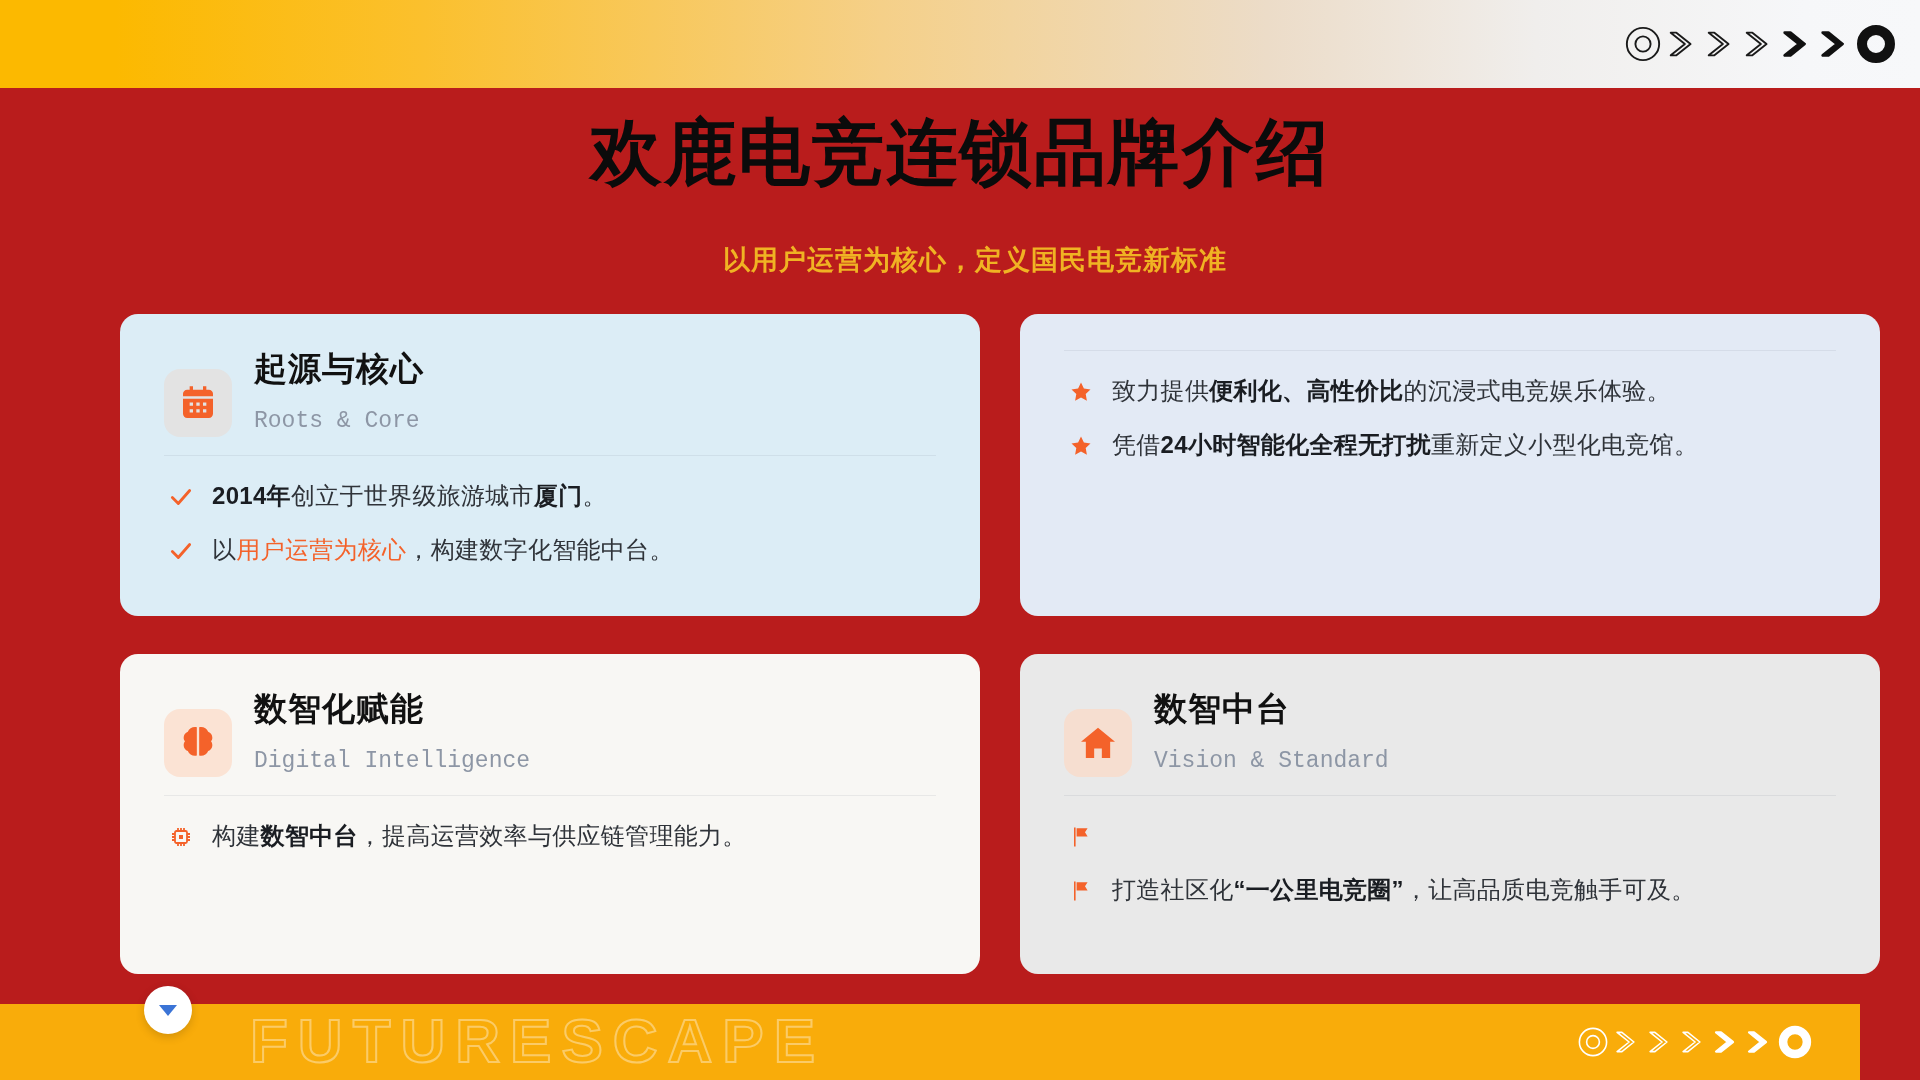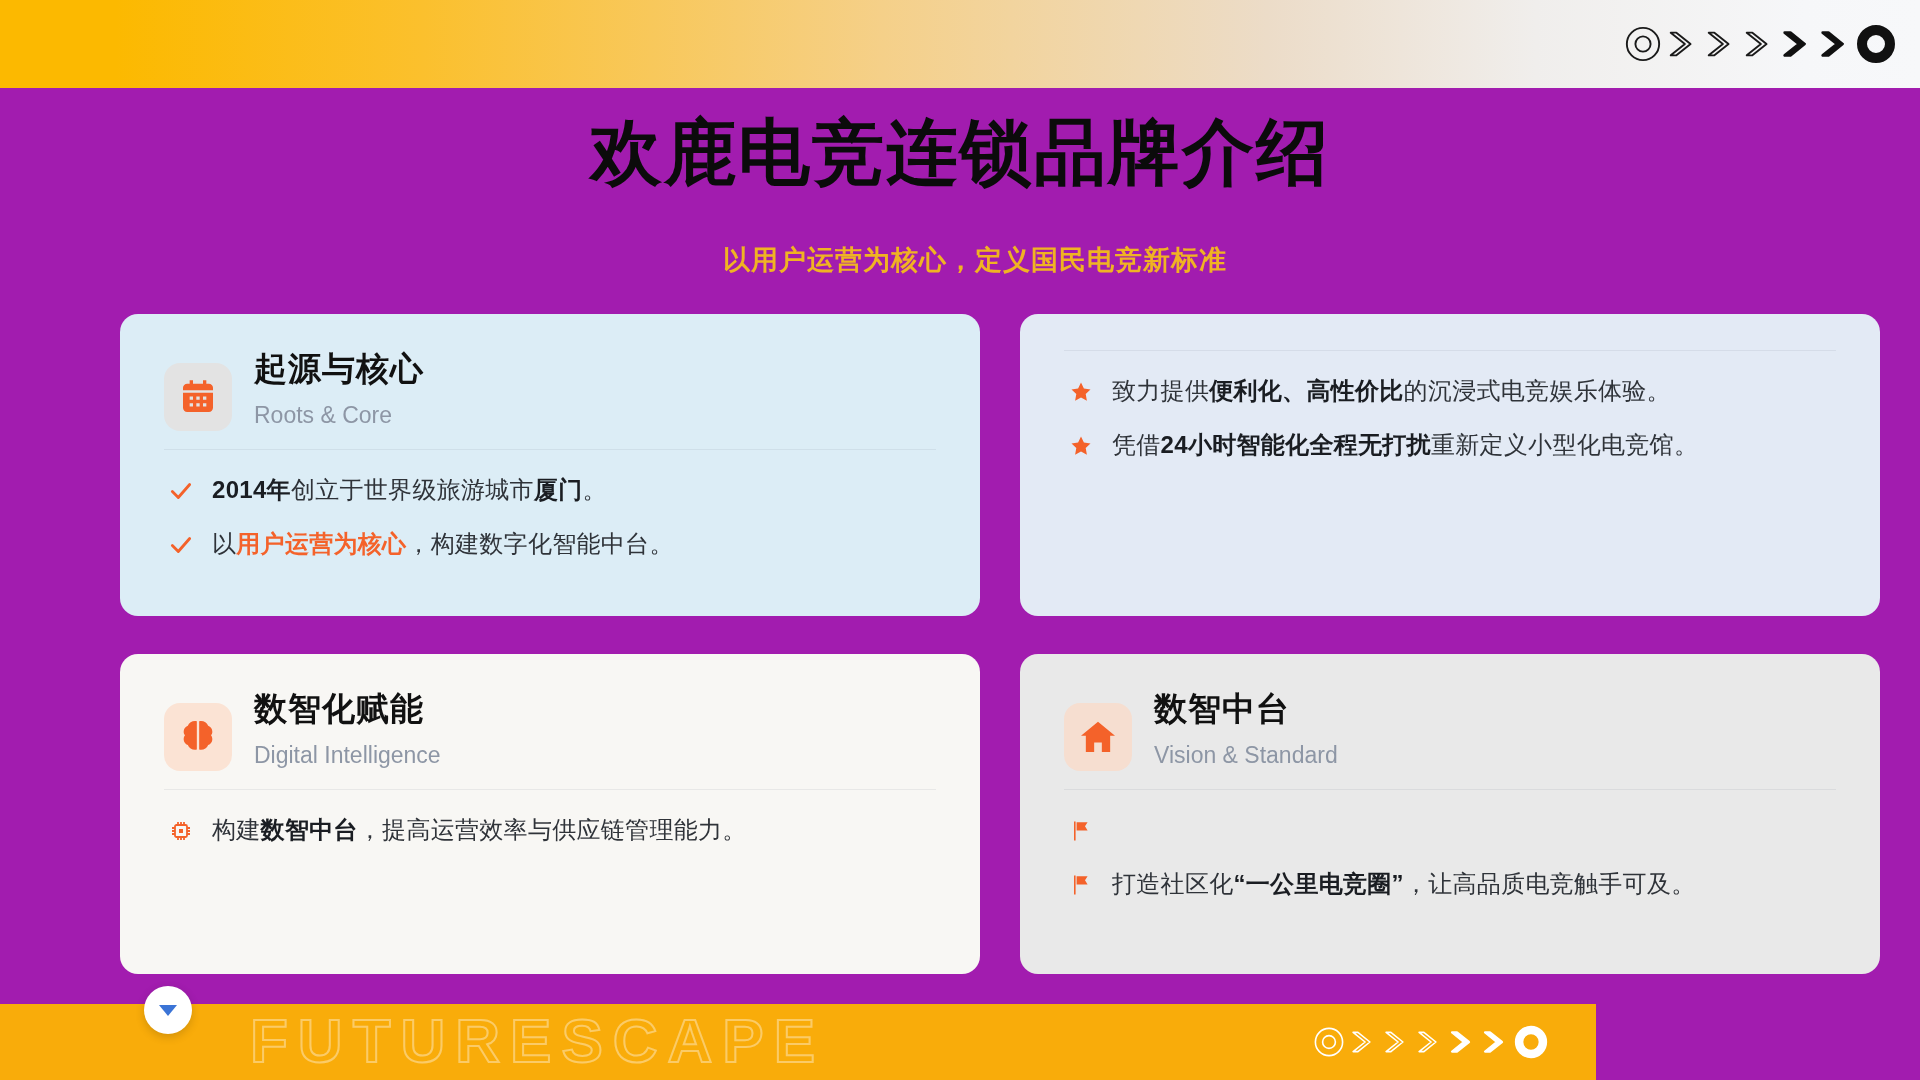--- a/index.html
+++ b/index.html
@@ -5,21 +5,21 @@
   * { box-sizing: border-box; margin: 0; padding: 0; }
   html, body {
     width: 1920px; height: 1080px;
     overflow: hidden;
     background: #f7f8fa;
     font-family: "Liberation Sans", "DejaVu Sans", sans-serif;
   }
   .slide {
     position: relative;
     width: 1920px; height: 1080px;
-    background: #a21caf;
+    background: #b91c1c;
   }
 
   
   .topbar {
     position: absolute; left: 0; top: 0;
     width: 1920px; height: 88px;
     background: linear-gradient(90deg,
         #fcb900 0%, #fcb900 6%, #fbc02d 22%,
         #f5d089 46%, #ecdcc8 66%, #f0eeec 80%, #f6f7f9 94%, #f7f8fa 100%);
   }
@@ -92,47 +92,47 @@
   .c3 .card-badge { background: #fbe3d4; }
   .c4 .card-badge { background: #f6ded0; }
 
   .card-titles { padding-top: 0px; }
   .card-title {
     font-size: 33px; font-weight: 700; color: #111; line-height: 1.28;
     letter-spacing: 1px;
   }
   .card-sub {
     font-size: 23px; color: #8d96a5; line-height: 1.35;
-    font-family: Liberation Sans, sans-serif;
-    margin-top: 10px;
+    font-family: Liberation Mono, monospace;
+    margin-top: 16px;
   }
   .divider {
     height: 1px; width: 100%;
     background: rgba(120,130,150,.13);
     margin: 2px 0 18px 0;
   }
 
   .bullets { display: flex; flex-direction: column; gap: 22px; padding-left: 4px; margin-top: 24px; }
   .bullet { display: flex; align-items: flex-start; gap: 18px; }
   .bullet-icon {
     flex: 0 0 26px; width: 26px; height: 30px;
     display: flex; align-items: center; justify-content: center;
     margin-top: 2px;
   }
   .bullet-text {
     font-size: 24px; color: #2f3339; line-height: 1.3;
     letter-spacing: .3px;
   }
   .bullet-text b { font-weight: 700; color: #1a1d22; }
-  .bullet-text .hl { font-weight: 700; color: #f4622a; }
+  .bullet-text .hl { font-weight: 400; color: #f4622a; }
 
   
   .footer {
     position: absolute; left: 0; bottom: 0;
-    width: 1596px; height: 76px;
+    width: 1860px; height: 76px;
     background: #f9ac0a;
   }
   .footer-word {
     position: absolute; left: 250px; top: 50%;
     transform: translateY(-52%);
     font-size: 62px;
     font-weight: 700;
     letter-spacing: 10px;
     color: transparent;
     -webkit-text-stroke: 2px rgba(255,255,255,.38);

